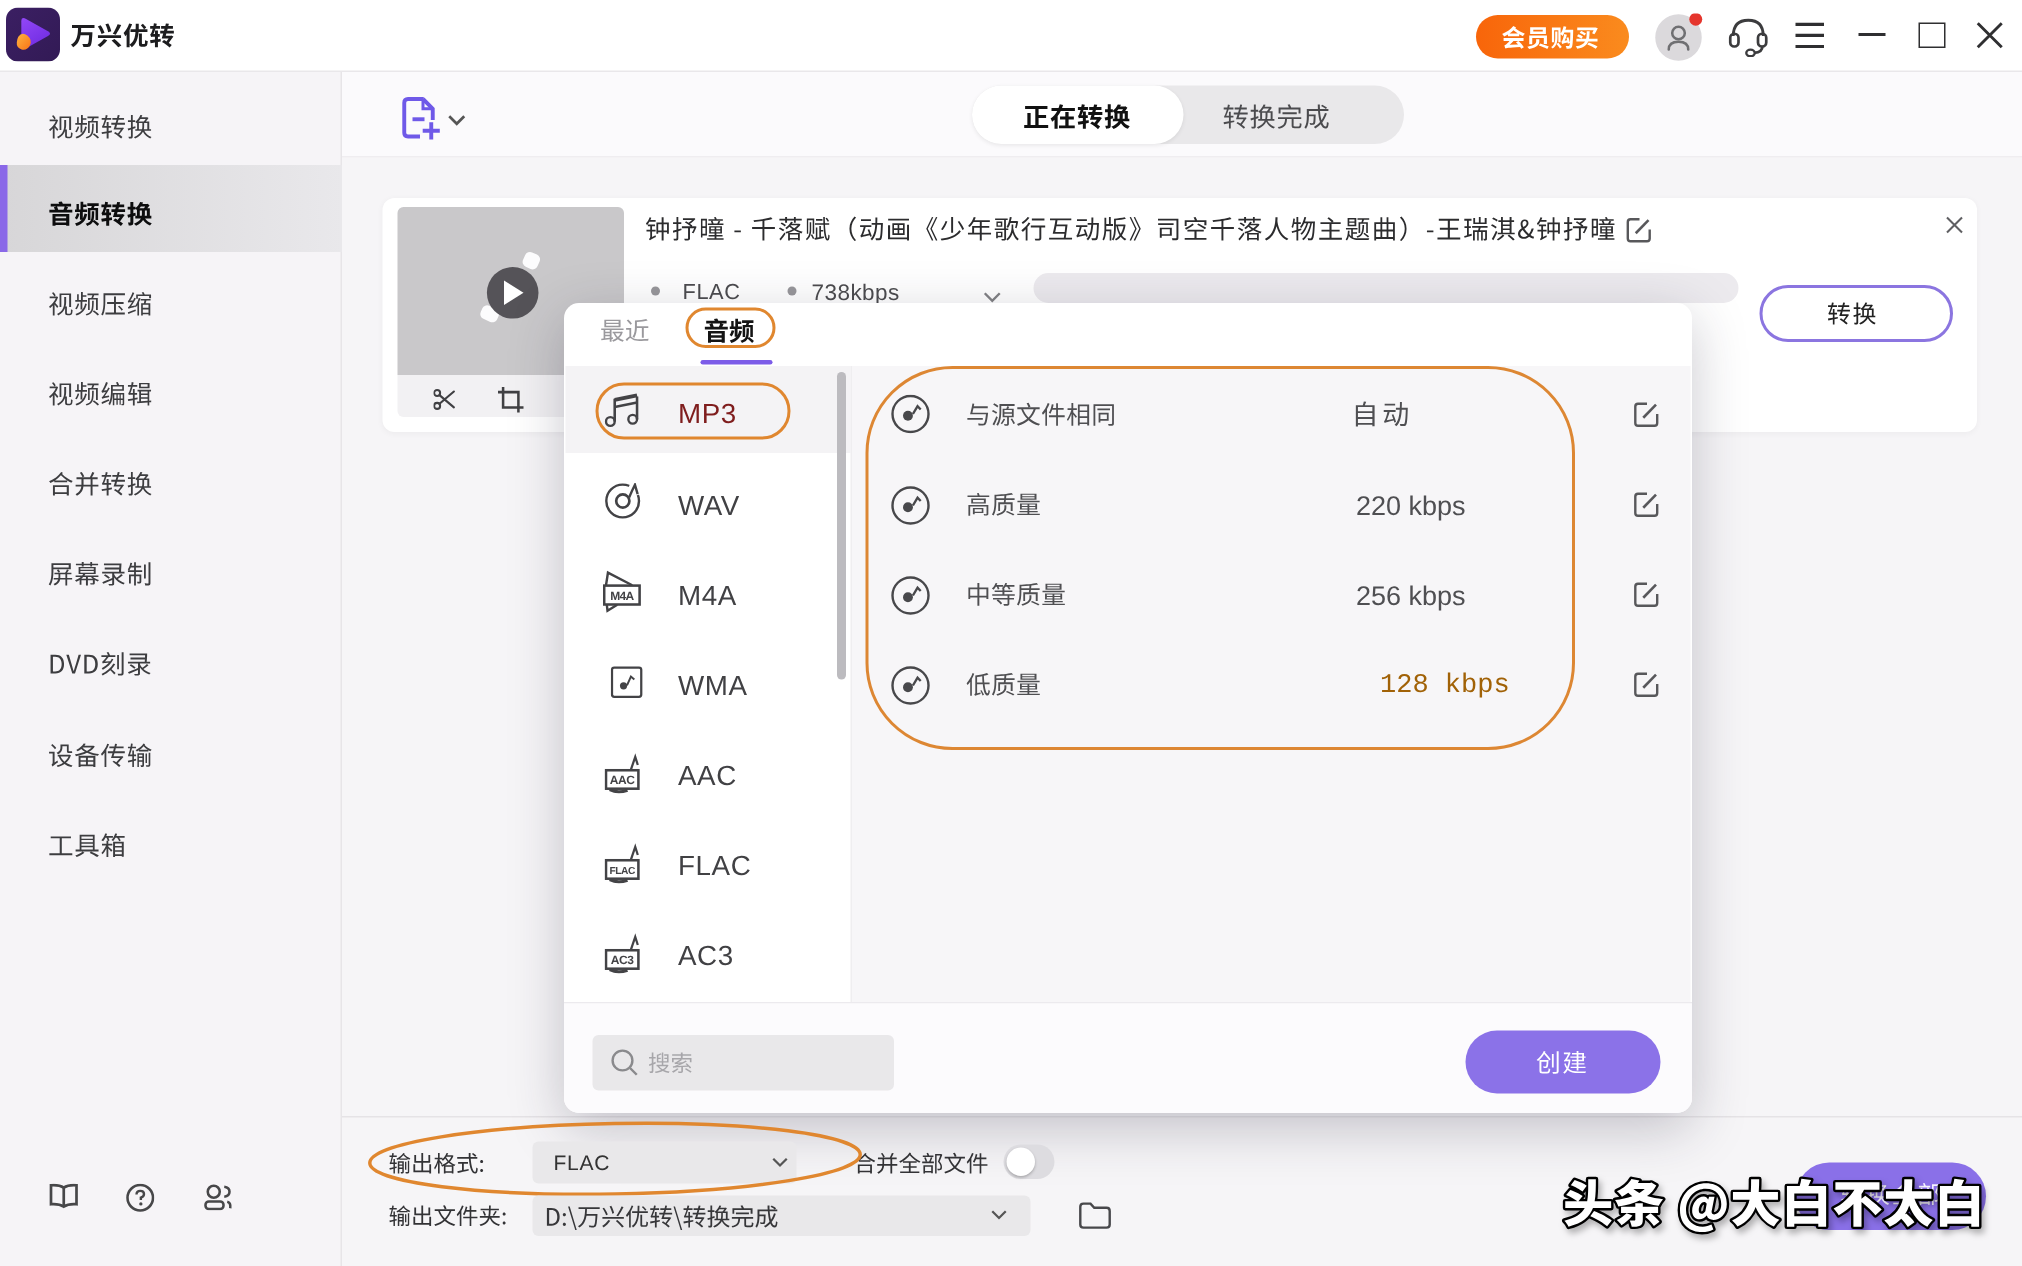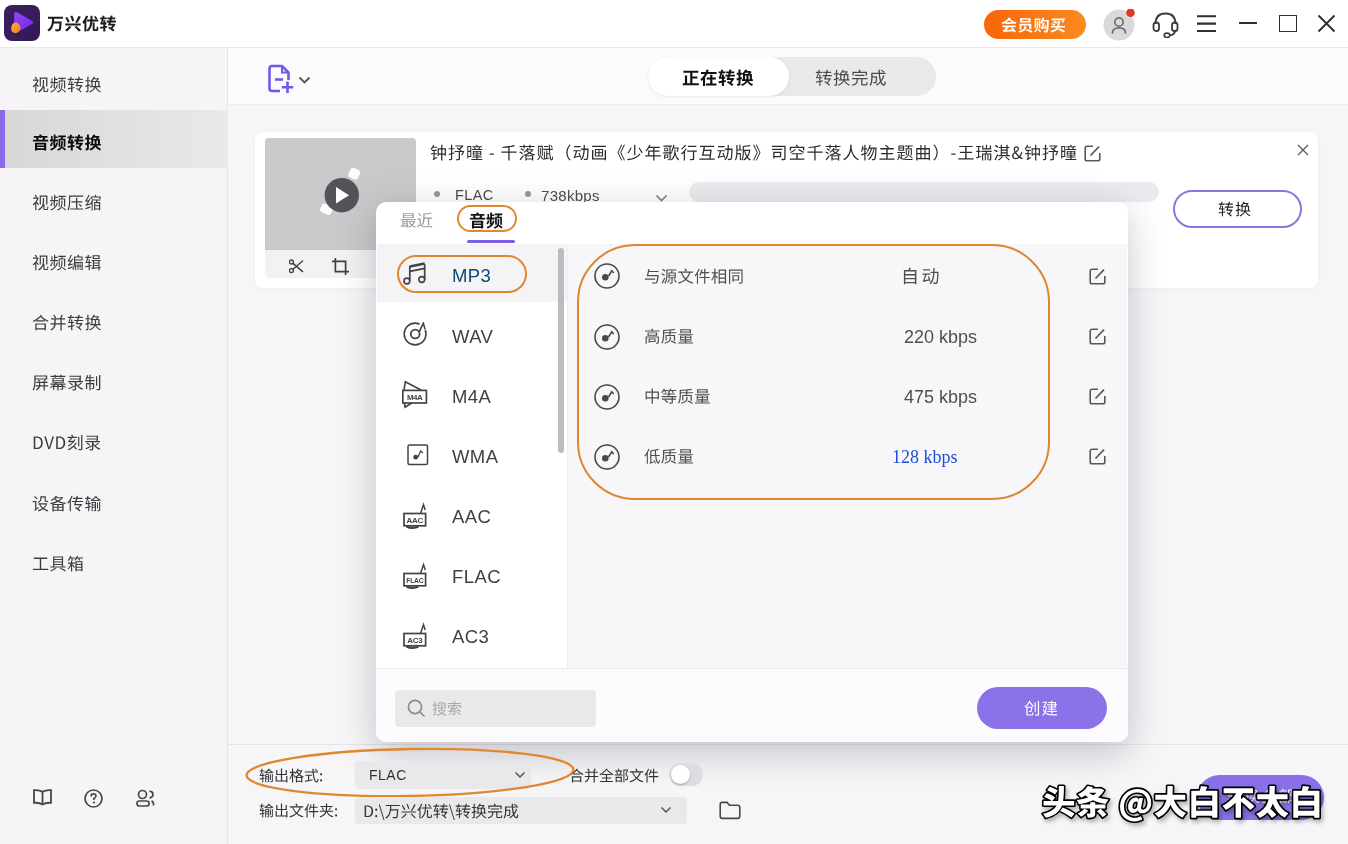--- a/index.html
+++ b/index.html
@@ -195,21 +195,21 @@
     </svg>
   </div>
 <div style="position:absolute;left:469.0px;top:212.0px;width:36px;height:17px">
     <svg width="36" height="17" viewBox="0 -15.0 36 17" style="position:absolute;overflow:visible">
       <path d="M11.1 -11.3C10.9 -10.6 10.6 -9.8 10.3 -9.2L6.8 -9.2C6.7 -9.8 6.3 -10.6 6 -11.3ZM7 -14.3C7.2 -13.9 7.4 -13.5 7.5 -13.1L1.8 -13.1L1.8 -11.3L5.6 -11.3L3.9 -10.9C4.2 -10.4 4.4 -9.7 4.6 -9.2L0.9 -9.2L0.9 -7.4L16.2 -7.4L16.2 -9.2L12.5 -9.2L13.4 -10.9L11.8 -11.3L15.4 -11.3L15.4 -13.1L9.9 -13.1C9.7 -13.6 9.4 -14.2 9.1 -14.6ZM5 -1.9L12.1 -1.9L12.1 -0.7L5 -0.7ZM5 -3.5L5 -4.6L12.1 -4.6L12.1 -3.5ZM3 -6.3L3 1.5L5 1.5L5 1L12.1 1L12.1 1.5L14.2 1.5L14.2 -6.3ZM18.8 -6.8C18.5 -5.6 18 -4.4 17.4 -3.6C17.8 -3.3 18.5 -2.9 18.8 -2.6C19.5 -3.6 20.1 -5 20.5 -6.5ZM26.1 -10.3L26.1 -2.3L27.8 -2.3L27.8 -8.8L31.2 -8.8L31.2 -2.3L32.9 -2.3L32.9 -10.3L30 -10.3L30.6 -11.7L33.3 -11.7L33.3 -13.5L25.7 -13.5L25.7 -11.7L28.7 -11.7C28.6 -11.2 28.4 -10.7 28.2 -10.3ZM28.7 -8.1C28.6 -2.6 28.6 -0.9 24.6 0.2C25 0.5 25.4 1.2 25.6 1.6C27.6 1 28.8 0.2 29.4 -1.1C30.5 -0.2 31.8 0.9 32.4 1.6L33.6 0.3C32.9 -0.4 31.4 -1.5 30.4 -2.3L29.7 -1.6C30.2 -3.1 30.3 -5.1 30.3 -8.1ZM23.9 -6.6C23.6 -5.3 23.2 -4.3 22.7 -3.4L22.7 -7.6L25.6 -7.6L25.6 -9.4L23 -9.4L23 -11L25.2 -11L25.2 -12.6L23 -12.6L23 -14.5L21.2 -14.5L21.2 -9.4L20.1 -9.4L20.1 -13L18.5 -13L18.5 -9.4L17.5 -9.4L17.5 -7.6L20.8 -7.6L20.8 -2.5L22 -2.5C20.9 -1.3 19.4 -0.5 17.5 0C17.9 0.4 18.3 1.1 18.5 1.6C22.6 0.3 24.7 -2 25.6 -6.2Z" fill="#141414"></path>
     </svg>
   </div>
 <div style="position:absolute;left:456.5px;top:204.5px;width:60px;height:27px;border:2px solid #e0872f;border-radius:13.5px"></div>
 <div style="position:absolute;left:467px;top:239.5px;width:47.5px;height:3px;background:#7c5ce8;border-radius:2px"></div>
 <div style="position:absolute;left:377px;top:243.5px;width:190px;height:58px;background:#f4f3f5"></div>
-<div class="abs" style="left:452px;top:265.0px;font-size:18.5px;color:#0c4a6e;font-family:'Liberation Sans',sans-serif;letter-spacing:.4px">MP3</div>
+<div class="abs" style="left:452px;top:265.0px;font-size:18.5px;color:#7f1d1d;font-family:'Liberation Sans',sans-serif;letter-spacing:.4px">MP3</div>
 <div class="abs" style="left:452px;top:325.5px;font-size:18.5px;color:#414144;font-family:'Liberation Sans',sans-serif;letter-spacing:.4px">WAV</div>
 <div class="abs" style="left:452px;top:385.5px;font-size:18.5px;color:#414144;font-family:'Liberation Sans',sans-serif;letter-spacing:.4px">M4A</div>
 <div class="abs" style="left:452px;top:445.5px;font-size:18.5px;color:#414144;font-family:'Liberation Sans',sans-serif;letter-spacing:.4px">WMA</div>
 <div class="abs" style="left:452px;top:505.5px;font-size:18.5px;color:#414144;font-family:'Liberation Sans',sans-serif;letter-spacing:.4px">AAC</div>
 <div class="abs" style="left:452px;top:565.5px;font-size:18.5px;color:#414144;font-family:'Liberation Sans',sans-serif;letter-spacing:.4px">FLAC</div>
 <div class="abs" style="left:452px;top:625.5px;font-size:18.5px;color:#414144;font-family:'Liberation Sans',sans-serif;letter-spacing:.4px">AC3</div>
 <div style="position:absolute;left:397px;top:255px;width:130px;height:38px;border:2px solid #e0872f;border-radius:19px"></div>
 <svg class="abs" style="left:403px;top:260px" width="25" height="25">
 <circle cx="3.9" cy="21" r="2.9" fill="none" stroke="#434346" stroke-width="1.6"></circle>
 <circle cx="18.8" cy="19.5" r="2.9" fill="none" stroke="#434346" stroke-width="1.6"></circle>
@@ -291,36 +291,36 @@
 <svg class="abs" style="left:593.8px;top:383.5px" width="26" height="26">
 <circle cx="13" cy="13" r="12" fill="none" stroke="#48484b" stroke-width="1.6"></circle>
 <circle cx="11.3" cy="14.2" r="3.3" fill="#48484b"></circle>
 <path d="M14.6 13 L17.7 7.8 L19.8 10" fill="none" stroke="#48484b" stroke-width="1.6"></path>
 </svg>
 <div style="position:absolute;left:644.0px;top:388.2px;width:68px;height:16px">
     <svg width="68" height="16" viewBox="0 -14.5 68 16" style="position:absolute;overflow:visible">
       <path d="M7.6 -13.9L7.6 -10.9L1.6 -10.9L1.6 -3.1L2.8 -3.1L2.8 -4.1L7.6 -4.1L7.6 1.3L8.9 1.3L8.9 -4.1L13.6 -4.1L13.6 -3.2L14.9 -3.2L14.9 -10.9L8.9 -10.9L8.9 -13.9ZM2.8 -5.3L2.8 -9.7L7.6 -9.7L7.6 -5.3ZM13.6 -5.3L8.9 -5.3L8.9 -9.7L13.6 -9.7ZM26.2 -13.9C25.8 -12.5 24.9 -11.2 23.8 -10.4L24.3 -10.1L24.3 -8.9L19.1 -8.9L19.1 -7.9L24.3 -7.9L24.3 -6.4L17.5 -6.4L17.5 -5.3L27.7 -5.3L27.7 -3.9L18 -3.9L18 -2.8L27.7 -2.8L27.7 -0.2C27.7 0.1 27.6 0.1 27.3 0.1C27 0.2 26 0.2 24.9 0.1C25.1 0.5 25.3 1 25.4 1.3C26.7 1.3 27.6 1.3 28.2 1.1C28.8 0.9 28.9 0.6 28.9 -0.1L28.9 -2.8L32 -2.8L32 -3.9L28.9 -3.9L28.9 -5.3L32.5 -5.3L32.5 -6.4L25.6 -6.4L25.6 -7.9L30.9 -7.9L30.9 -8.9L25.6 -8.9L25.6 -10.1L25.3 -10.1C25.7 -10.5 26 -10.9 26.3 -11.4L27.4 -11.4C27.9 -10.8 28.4 -10 28.6 -9.5L29.7 -9.9C29.5 -10.3 29.2 -10.9 28.8 -11.4L32.3 -11.4L32.3 -12.5L26.9 -12.5C27.1 -12.9 27.3 -13.2 27.4 -13.7ZM20.4 -2.1C21.5 -1.4 22.6 -0.3 23.2 0.5L24.1 -0.3C23.6 -1.1 22.4 -2.1 21.3 -2.8ZM19.8 -13.9C19.2 -12.5 18.3 -11 17.2 -10.1C17.5 -9.9 18.1 -9.6 18.3 -9.4C18.8 -9.9 19.4 -10.6 19.9 -11.4L20.5 -11.4C20.8 -10.8 21.1 -10 21.2 -9.5L22.3 -9.9C22.2 -10.3 22 -10.9 21.7 -11.4L24.8 -11.4L24.8 -12.5L20.4 -12.5C20.6 -12.9 20.8 -13.2 20.9 -13.6ZM43.2 -1.1C44.9 -0.5 46.9 0.5 48.1 1.2L49 0.4C47.8 -0.3 45.7 -1.3 44.1 -1.9ZM42.3 -5.7L42.3 -4.3C42.3 -2.9 42 -1 36.9 0.3C37.2 0.6 37.6 1 37.7 1.3C43.1 -0.3 43.6 -2.6 43.6 -4.2L43.6 -5.7ZM38.2 -7.6L38.2 -1.9L39.4 -1.9L39.4 -6.4L46.5 -6.4L46.5 -1.8L47.8 -1.8L47.8 -7.6L43.1 -7.6L43.3 -9.2L49.1 -9.2L49.1 -10.3L43.4 -10.3L43.6 -12.1C45.3 -12.3 46.8 -12.5 48.1 -12.8L47.1 -13.8C44.5 -13.2 39.7 -12.8 35.7 -12.6L35.7 -8C35.7 -5.5 35.6 -2 34 0.5C34.3 0.6 34.9 0.9 35.1 1.1C36.7 -1.5 36.9 -5.3 36.9 -8L36.9 -9.2L42.1 -9.2L41.9 -7.6ZM42.2 -10.3L36.9 -10.3L36.9 -11.6C38.7 -11.7 40.5 -11.8 42.3 -12ZM54.2 -11L62.4 -11L62.4 -10.1L54.2 -10.1ZM54.2 -12.6L62.4 -12.6L62.4 -11.7L54.2 -11.7ZM53 -13.3L53 -9.3L63.7 -9.3L63.7 -13.3ZM51 -8.6L51 -7.7L65.8 -7.7L65.8 -8.6ZM53.9 -4.5L57.7 -4.5L57.7 -3.5L53.9 -3.5ZM58.9 -4.5L62.9 -4.5L62.9 -3.5L58.9 -3.5ZM53.9 -6.2L57.7 -6.2L57.7 -5.2L53.9 -5.2ZM58.9 -6.2L62.9 -6.2L62.9 -5.2L58.9 -5.2ZM50.9 -0L50.9 0.9L65.9 0.9L65.9 -0L58.9 -0L58.9 -1L64.5 -1L64.5 -1.9L58.9 -1.9L58.9 -2.8L64.1 -2.8L64.1 -6.9L52.7 -6.9L52.7 -2.8L57.7 -2.8L57.7 -1.9L52.3 -1.9L52.3 -1L57.7 -1L57.7 -0Z" fill="#4f4f52"></path>
     </svg>
   </div>
-<div class="abs" style="left:904px;top:387.0px;font-size:18px;color:#4f4f52;font-family:'Liberation Sans',sans-serif">475 kbps</div>
+<div class="abs" style="left:904px;top:387.0px;font-size:18px;color:#4f4f52;font-family:'Liberation Sans',sans-serif">256 kbps</div>
 <svg class="abs" style="left:1089px;top:388.0px" width="17" height="17">
 <path d="M15.8 8 V14 Q15.8 15.8 14 15.8 H3 Q1.2 15.8 1.2 14 V3 Q1.2 1.2 3 1.2 H9" fill="none" stroke="#58585b" stroke-width="1.6"></path>
 <path d="M6.5 10.5 L15 1.7" stroke="#58585b" stroke-width="1.7"></path>
 </svg>
 <svg class="abs" style="left:593.8px;top:443.5px" width="26" height="26">
 <circle cx="13" cy="13" r="12" fill="none" stroke="#48484b" stroke-width="1.6"></circle>
 <circle cx="11.3" cy="14.2" r="3.3" fill="#48484b"></circle>
 <path d="M14.6 13 L17.7 7.8 L19.8 10" fill="none" stroke="#48484b" stroke-width="1.6"></path>
 </svg>
 <div style="position:absolute;left:644.0px;top:448.2px;width:52px;height:16px">
     <svg width="52" height="16" viewBox="0 -14.5 52 16" style="position:absolute;overflow:visible">
       <path d="M9.5 -2.2C10.1 -1.1 10.7 0.2 11 1.1L12 0.7C11.7 -0.1 11 -1.5 10.4 -2.4ZM4.4 -13.8C3.5 -11.2 2 -8.7 0.4 -7C0.6 -6.7 0.9 -6.1 1.1 -5.8C1.7 -6.4 2.2 -7.2 2.8 -8L2.8 1.3L3.9 1.3L3.9 -9.9C4.6 -11.1 5.1 -12.3 5.5 -13.4ZM6 1.4C6.3 1.2 6.7 1 9.7 0.1C9.7 -0.1 9.7 -0.6 9.7 -0.9L7.4 -0.3L7.4 -6.4L11.2 -6.4C11.6 -1.9 12.6 1.1 14.4 1.2C15.1 1.2 15.6 0.5 16 -2C15.7 -2.1 15.3 -2.4 15 -2.7C14.9 -1.1 14.7 -0.3 14.4 -0.3C13.5 -0.3 12.8 -2.8 12.4 -6.4L15.7 -6.4L15.7 -7.5L12.2 -7.5C12.1 -8.9 12 -10.4 11.9 -12C13.1 -12.2 14.1 -12.5 15 -12.8L14 -13.8C12.2 -13.1 9 -12.5 6.2 -12.1L6.2 -12.1L6.2 -0.7C6.2 -0 5.8 0.2 5.5 0.3C5.7 0.6 5.9 1.1 6 1.4ZM11 -7.5L7.4 -7.5L7.4 -11.2C8.5 -11.3 9.7 -11.5 10.8 -11.7C10.8 -10.3 10.9 -8.8 11 -7.5ZM26.5 -1.1C28.2 -0.5 30.2 0.5 31.4 1.2L32.3 0.4C31.1 -0.3 29 -1.3 27.4 -1.9ZM25.6 -5.7L25.6 -4.3C25.6 -2.9 25.3 -1 20.2 0.3C20.5 0.6 20.9 1 21 1.3C26.4 -0.3 26.9 -2.6 26.9 -4.2L26.9 -5.7ZM21.5 -7.6L21.5 -1.9L22.7 -1.9L22.7 -6.4L29.8 -6.4L29.8 -1.8L31.1 -1.8L31.1 -7.6L26.4 -7.6L26.6 -9.2L32.4 -9.2L32.4 -10.3L26.7 -10.3L26.9 -12.1C28.6 -12.3 30.1 -12.5 31.4 -12.8L30.4 -13.8C27.8 -13.2 23 -12.8 19 -12.6L19 -8C19 -5.5 18.9 -2 17.3 0.5C17.6 0.6 18.2 0.9 18.4 1.1C20 -1.5 20.2 -5.3 20.2 -8L20.2 -9.2L25.4 -9.2L25.2 -7.6ZM25.5 -10.3L20.2 -10.3L20.2 -11.6C22 -11.7 23.8 -11.8 25.6 -12ZM37.5 -11L45.7 -11L45.7 -10.1L37.5 -10.1ZM37.5 -12.6L45.7 -12.6L45.7 -11.7L37.5 -11.7ZM36.3 -13.3L36.3 -9.3L47 -9.3L47 -13.3ZM34.3 -8.6L34.3 -7.7L49.1 -7.7L49.1 -8.6ZM37.2 -4.5L41 -4.5L41 -3.5L37.2 -3.5ZM42.2 -4.5L46.2 -4.5L46.2 -3.5L42.2 -3.5ZM37.2 -6.2L41 -6.2L41 -5.2L37.2 -5.2ZM42.2 -6.2L46.2 -6.2L46.2 -5.2L42.2 -5.2ZM34.2 -0L34.2 0.9L49.2 0.9L49.2 -0L42.2 -0L42.2 -1L47.8 -1L47.8 -1.9L42.2 -1.9L42.2 -2.8L47.4 -2.8L47.4 -6.9L36 -6.9L36 -2.8L41 -2.8L41 -1.9L35.6 -1.9L35.6 -1L41 -1L41 -0Z" fill="#4f4f52"></path>
     </svg>
   </div>
-<div class="abs" style="left:892px;top:447.0px;font-size:18px;color:#1d4ed8;font-family:Liberation Serif, serif">128 kbps</div>
+<div class="abs" style="left:920px;top:447.0px;font-size:18px;color:#a16207;font-family:Liberation Mono, monospace">128 kbps</div>
 <svg class="abs" style="left:1089px;top:448.0px" width="17" height="17">
 <path d="M15.8 8 V14 Q15.8 15.8 14 15.8 H3 Q1.2 15.8 1.2 14 V3 Q1.2 1.2 3 1.2 H9" fill="none" stroke="#58585b" stroke-width="1.6"></path>
 <path d="M6.5 10.5 L15 1.7" stroke="#58585b" stroke-width="1.7"></path>
 </svg>
 <div style="position:absolute;left:577px;top:244px;width:473px;height:256px;border:2.2px solid #dd8733;border-radius:58px"></div>
 <div style="position:absolute;left:376px;top:668px;width:752px;height:74px;background:#fcfbfd;border-top:1px solid #eceaee;border-radius:0 0 10px 10px"></div>
 <div style="position:absolute;left:395px;top:690px;width:201px;height:37px;background:#e9e8ea;border-radius:4px"></div>
 <svg class="abs" style="left:407px;top:699px" width="19" height="19">
 <circle cx="8" cy="8" r="6.6" fill="none" stroke="#8a8a8d" stroke-width="1.6"></circle>
 <path d="M13 13 L17.5 17.5" stroke="#8a8a8d" stroke-width="1.6"></path>

